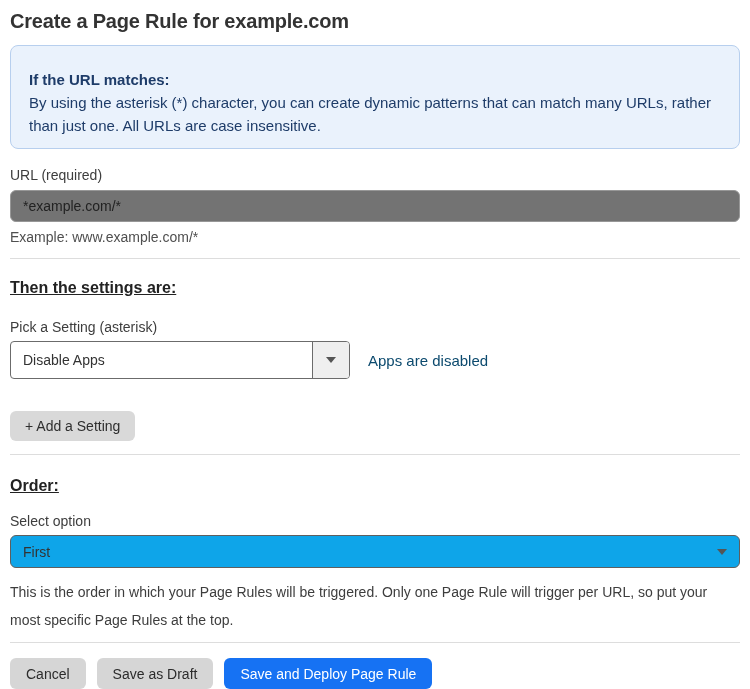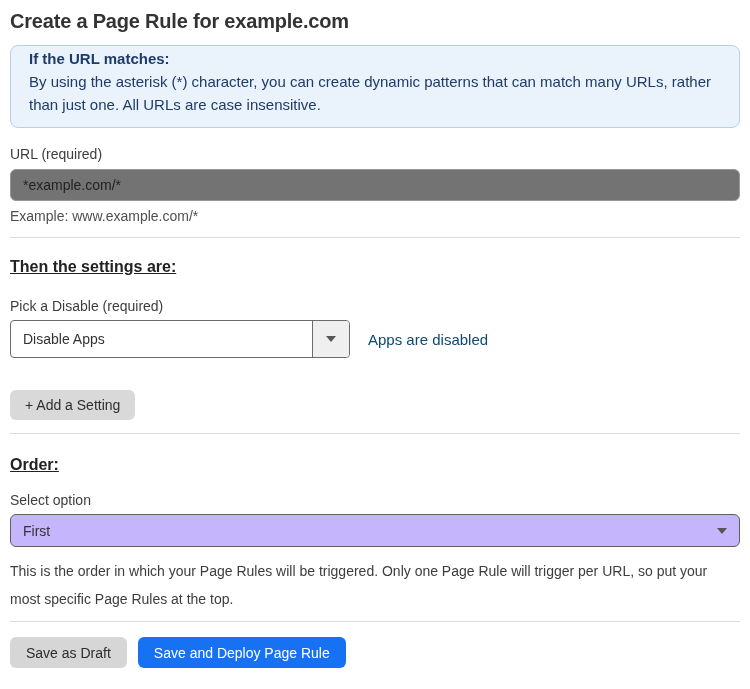--- a/index.html
+++ b/index.html
@@ -17,21 +17,21 @@
     font-size: 20px;
     font-weight: bold;
     color: #333333;
     letter-spacing: -0.2px;
   }
   .info-box {
     margin-top: 12px;
     background: #eaf2fc;
     border: 1px solid #b7cfee;
     border-radius: 8px;
-    padding: 1px 18px 11px;
+    padding: 22px 18px 11px;
     color: #1e3c69;
     font-size: 15px;
     line-height: 23px;
   }
   .info-box .info-heading { font-weight: bold; }
   .info-link {
     color: #2c62c9;
     text-decoration: underline;
     cursor: pointer;
   }
@@ -131,21 +131,21 @@
     text-align: right;
   }
   .order-heading { margin-top: 22px; }
   .order-label { margin-top: 18px; }
   .order-select {
     margin-top: 6px;
     width: 730px;
     height: 33px;
     border: 1px solid #5f5f5f;
     border-radius: 6px;
-    background: #c4b5fd;
+    background: #0ea5e9;
     display: flex;
     align-items: center;
     justify-content: space-between;
     padding: 0 12px;
     font-size: 14px;
     color: #333333;
     cursor: pointer;
   }
   .order-helper {
     margin-top: 10px;
@@ -185,21 +185,21 @@
 </div>
 
 <div class="field-label">URL (required)</div>
 <input class="url-input" type="text" value="*example.com/*" style="">
 <div class="field-helper">Example: www.example.com/*</div>
 
 <hr class="divider">
 
 <h2 class="section-heading">Then the settings are:</h2>
 
-<div class="field-label picker-label">Pick a Disable (required)</div>
+<div class="field-label picker-label">Pick a Setting (asterisk)</div>
 <div class="setting-row">
   <div class="select-combo">
     <div class="select-value">Disable Apps</div>
     <div class="select-arrow-btn">
       <span class="caret-down"></span>
     </div>
   </div>
   <div class="setting-status">Apps are disabled</div>
 </div>
 
@@ -212,18 +212,19 @@
 <div class="field-label order-label">Select option</div>
 <div class="order-select">
   <span>First</span>
   <span class="caret-down"></span>
 </div>
 <div class="order-helper">This is the order in which your Page Rules will be triggered. Only one Page Rule will trigger per URL, so put your most specific Page Rules at the top.</div>
 
 <hr class="divider footer-divider">
 
 <div class="footer">
+  <button class="btn btn-gray">Cancel</button>
   <button class="btn btn-gray">Save as Draft</button>
   <button class="btn btn-primary">Save and Deploy Page Rule</button>
 </div>
 
 
 
 
 </body></html>

